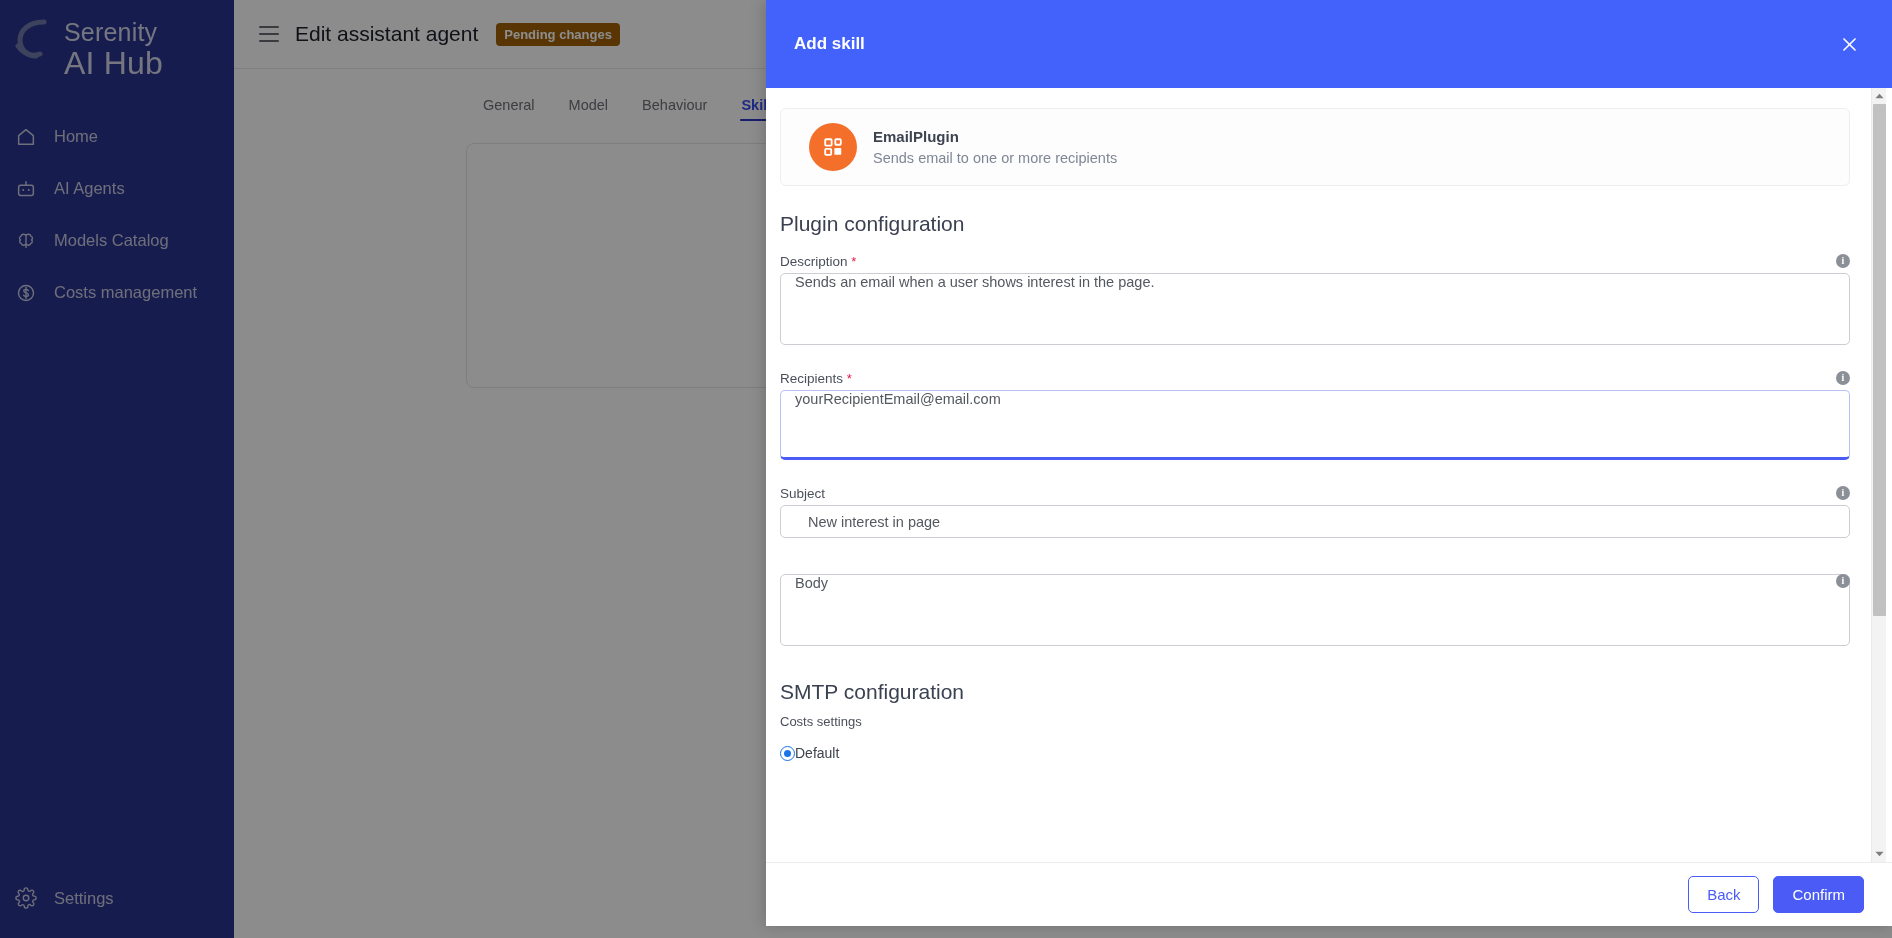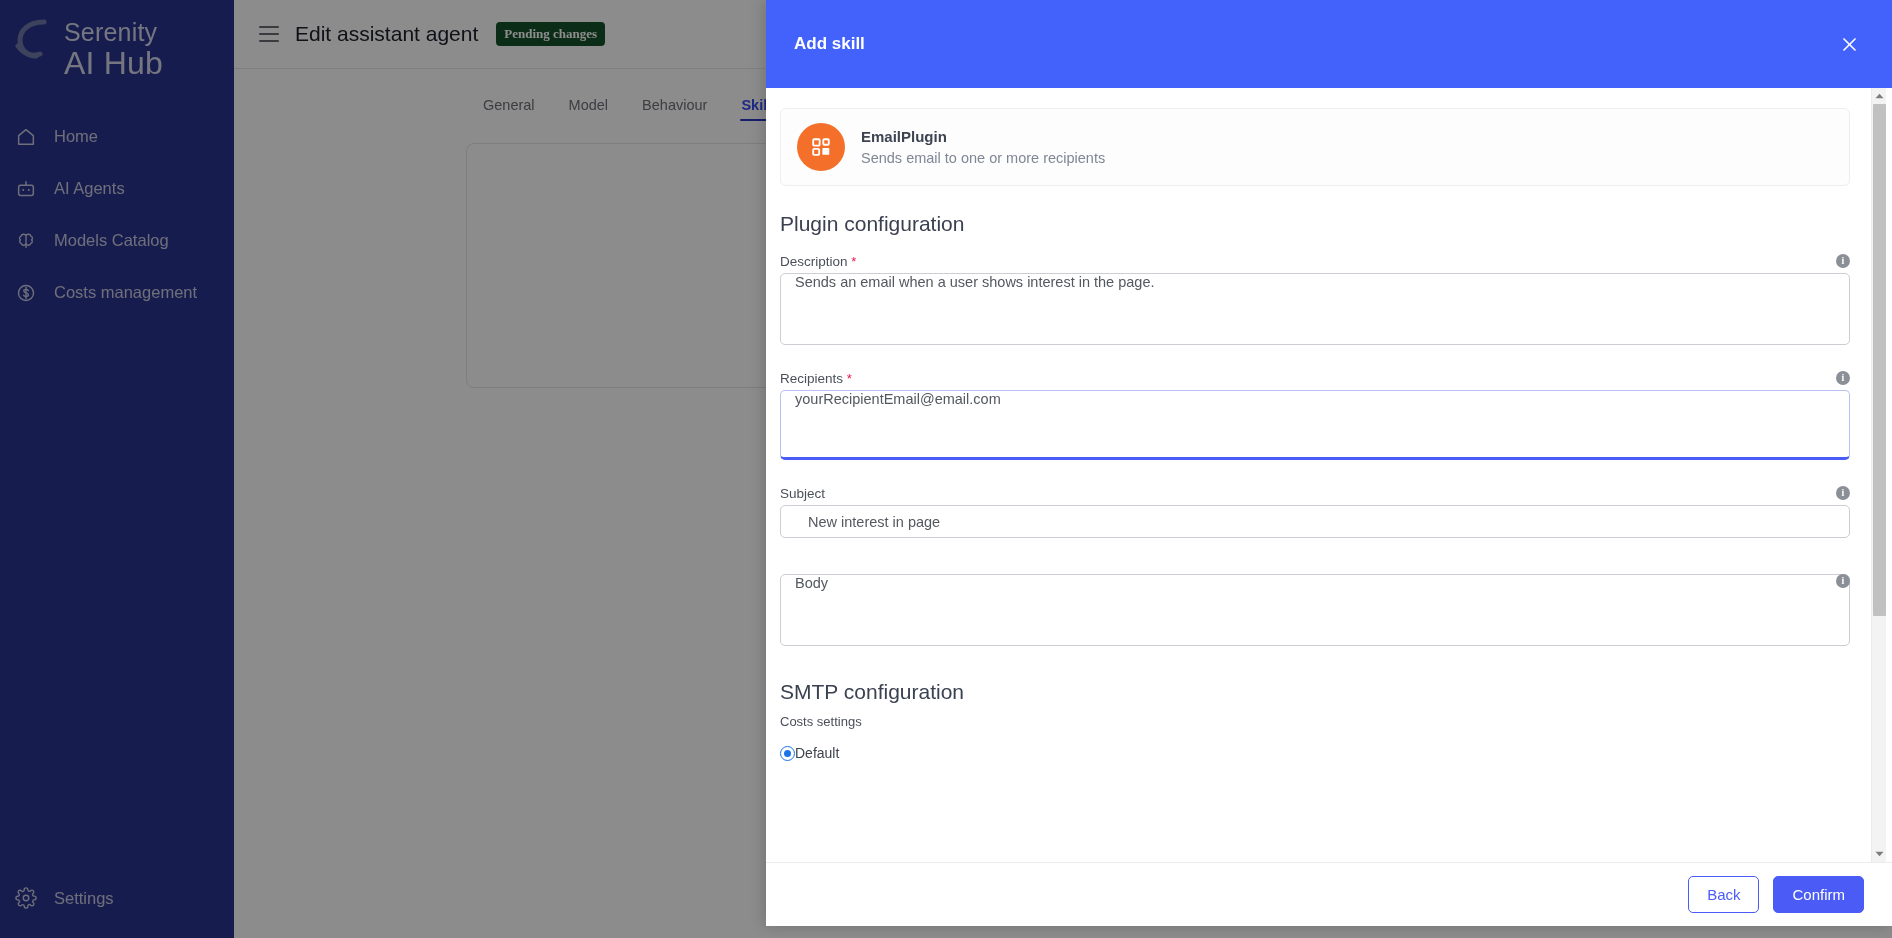--- a/index.html
+++ b/index.html
@@ -40,25 +40,24 @@
   .topbar {
     height: 69px; flex: 0 0 69px;
     display: flex; align-items: center; gap: 16px;
     padding-left: 25px;
     border-bottom: 1px solid #e7e7ec;
   }
   .hamburger { width: 20px; height: 16px; display:flex; flex-direction:column; justify-content:space-between; cursor:pointer; }
   .hamburger span { display:block; height:1.6px; background:#6a6a74; border-radius:1px; }
   .page-title { font-size: 21px; color: #20222b; }
   .badge-pending {
-    background: #14532d; color: #fff;
+    background: #a16207; color: #fff;
     font-size: 13px; font-weight: 600;
     padding: 4px 8px; border-radius: 4px;
     margin-left: 2px;
-    font-family: Liberation Serif, serif;
   }
 
   .tabsbar { padding: 20px 0 0 232px; }
   .tabs { display: flex; flex-wrap: wrap; gap: 0px; max-width: 900px; }
   .tab {
     font-size: 14.5px; color: #6f7079;
     padding: 8px 17px 14px 17px;
     cursor: pointer; position: relative; white-space: nowrap;
   }
   .tab.active { color: #3b4cf0; font-weight: 600; }
@@ -116,21 +115,21 @@
     display: flex;
   }
   .body-scroll {
     flex: 1; min-width: 0; padding-right: 14px;
     overflow: hidden;
   }
 
   .plugin-card {
     border: 1px solid #eceef1; border-radius: 6px;
     background: #fdfdfe;
-    padding: 14px 16px; display: flex; align-items: center; gap: 16px;
+    padding: 14px 28px; display: flex; align-items: center; gap: 16px;
     margin-bottom: 26px;
   }
   .plugin-avatar {
     width: 48px; height: 48px; border-radius: 50%;
     background: #f4702a; flex: 0 0 48px;
     display: flex; align-items: center; justify-content: center;
   }
   .plugin-name { font-size: 15px; font-weight: 700; color: #3d4451; margin-bottom: 5px; }
   .plugin-desc { font-size: 14.5px; color: #7f8694; }
 

